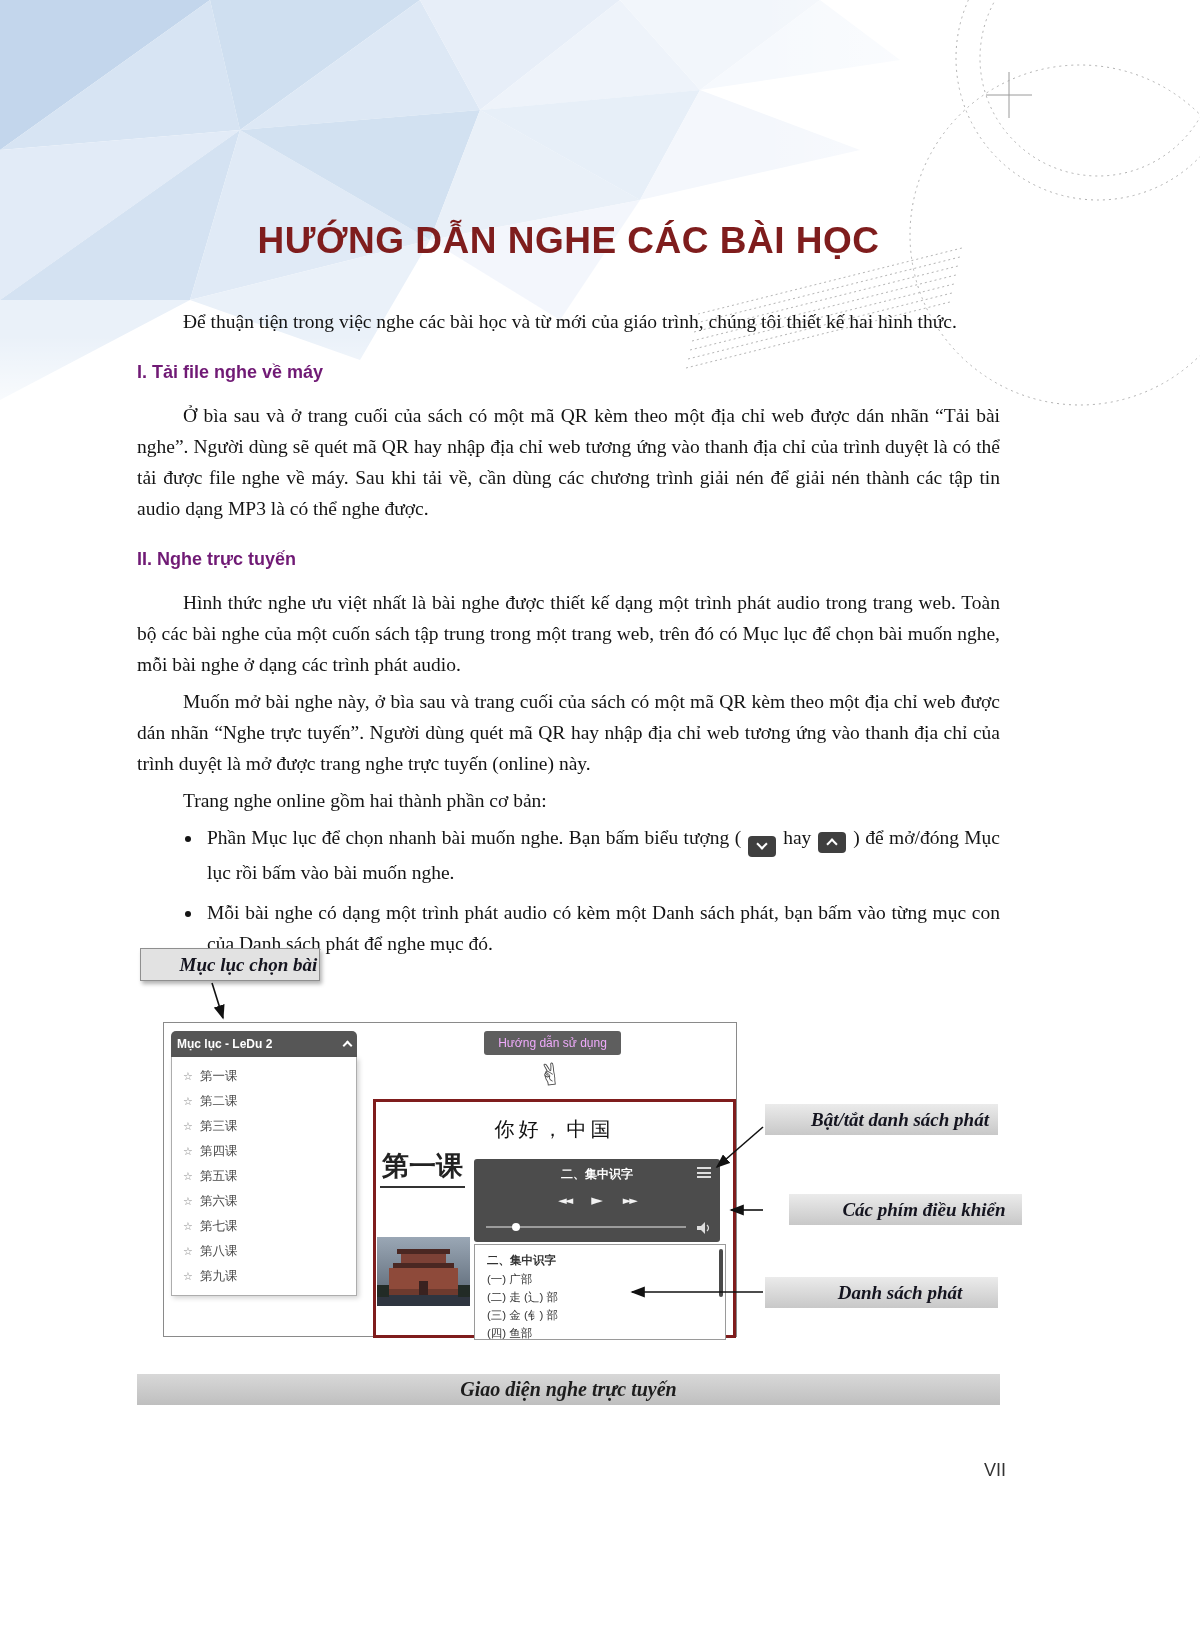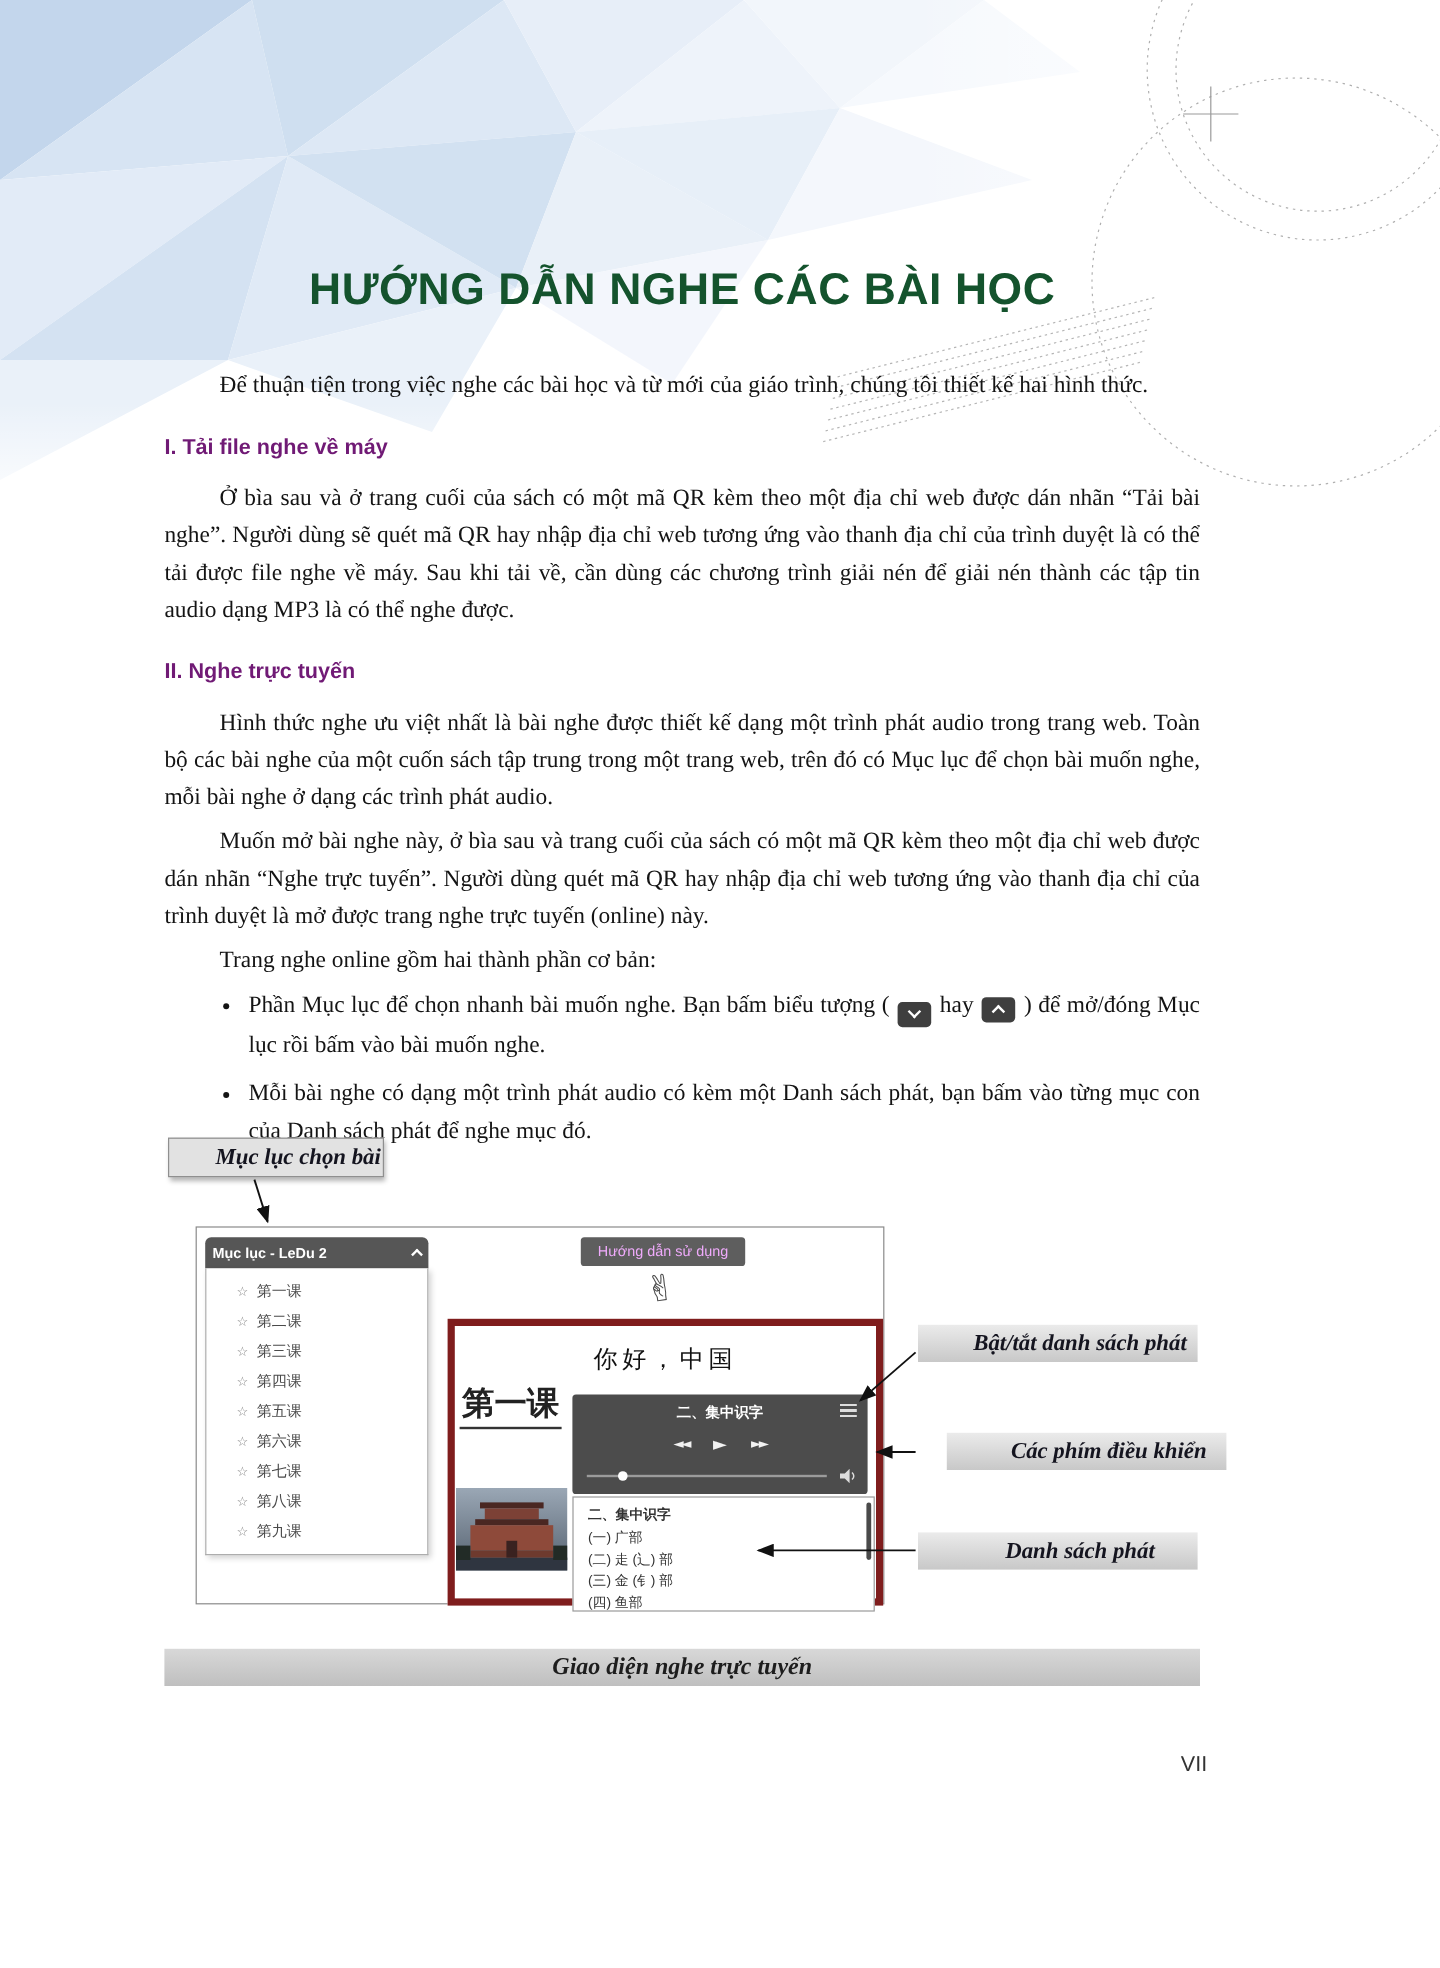--- a/index.html
+++ b/index.html
@@ -7,21 +7,21 @@
   .page {
     position:relative; width:1200px; height:1640px; background:#fff; overflow:hidden;
     font-family:"Liberation Serif", serif; color:#141414;
   }
   
   .deco { position:absolute; top:0; left:0; z-index:0; }
   
   .doc-title {
     position:absolute; left:137px; top:220px; width:863px; text-align:center;
     font-family:"Liberation Sans", sans-serif; font-weight:bold; font-size:37px;
-    letter-spacing:0.5px; color:#14532d; z-index:2;
+    letter-spacing:0.5px; color:#7f1d1d; z-index:2;
   }
   
   .text-col {
     position:absolute; left:137px; top:306px; width:863px; z-index:2;
     font-size:19.5px; line-height:31px; text-align:justify;
   }
   .text-col p { margin:0 0 6px 0; text-indent:46px; }
   h2.sec {
     font-family:"Liberation Sans", sans-serif; font-weight:bold; color:#701a75;
     font-size:18px; margin:20px 0 13px 0; line-height:30px;
@@ -55,35 +55,35 @@
     border:1px solid #8a8a8a; background:#fff; z-index:2; font-family:"Liberation Sans", sans-serif;
   }
   .toc-panel { position:absolute; left:7px; top:8px; width:186px; }
   .toc-header {
     height:26px; background:#565656; color:#fff; border-radius:5px 5px 0 0;
     display:flex; align-items:center; justify-content:space-between; padding:0 6px;
     font-size:12px; font-weight:bold;
   }
   .toc-chev { width:7px; height:7px; border-style:solid; border-color:#fff; border-width:0 2px 2px 0; transform:rotate(225deg); margin-top:3px; }
   .toc-list {
-    border:1px solid #adadad; border-top:none; background:#fff; padding:7px 0 6px 14px;
+    border:1px solid #adadad; border-top:none; background:#fff; padding:7px 0 6px 0;
     box-shadow:2px 2px 5px rgba(0,0,0,.18); list-style:none; margin:0;
   }
   .toc-list li { font-size:12.5px; color:#4a4a4a; line-height:24px; padding-left:11px; }
   .star { color:#8a8a8a; margin-right:7px; font-family:"DejaVu Sans", sans-serif; font-size:11px; }
   .guide-btn {
     position:absolute; left:320px; top:8px; width:137px; height:24px; background:#5e5e5e;
     color:#f0abfc; font-size:12px; display:flex; align-items:center; justify-content:center;
     border-radius:3px;
   }
   .hand {
     position:absolute; left:374px; top:34px; font-size:30px; color:#4a4a4a;
     font-family:"DejaVu Sans", sans-serif; transform:rotate(-8deg);
   }
-  .main-box { position:absolute; left:209px; top:76px; width:363px; height:239px; border:6px solid #7f1d1d; background:#fff; }
+  .main-box { position:absolute; left:209px; top:76px; width:363px; height:239px; border:3px solid #7f1d1d; background:#fff; }
   .main-title { text-align:center; margin-top:14px; font-size:20px; letter-spacing:4px; color:#111; font-family:"Liberation Serif", serif; }
   .lesson-label {
     position:absolute; left:4px; top:46px; font-size:27px; font-weight:bold; color:#222;
     font-family:"Liberation Serif", serif; border-bottom:2px solid #333; padding:0 2px 2px 2px;
   }
   .player {
     position:absolute; left:98px; top:57px; width:246px; height:83px; background:#4c4c4c; border-radius:3px;
   }
   .player-header { position:relative; text-align:center; color:#fff; font-size:12px; font-weight:bold; padding-top:7px; }
   .playlist-icon { position:absolute; right:9px; top:8px; width:14px; height:11px;

